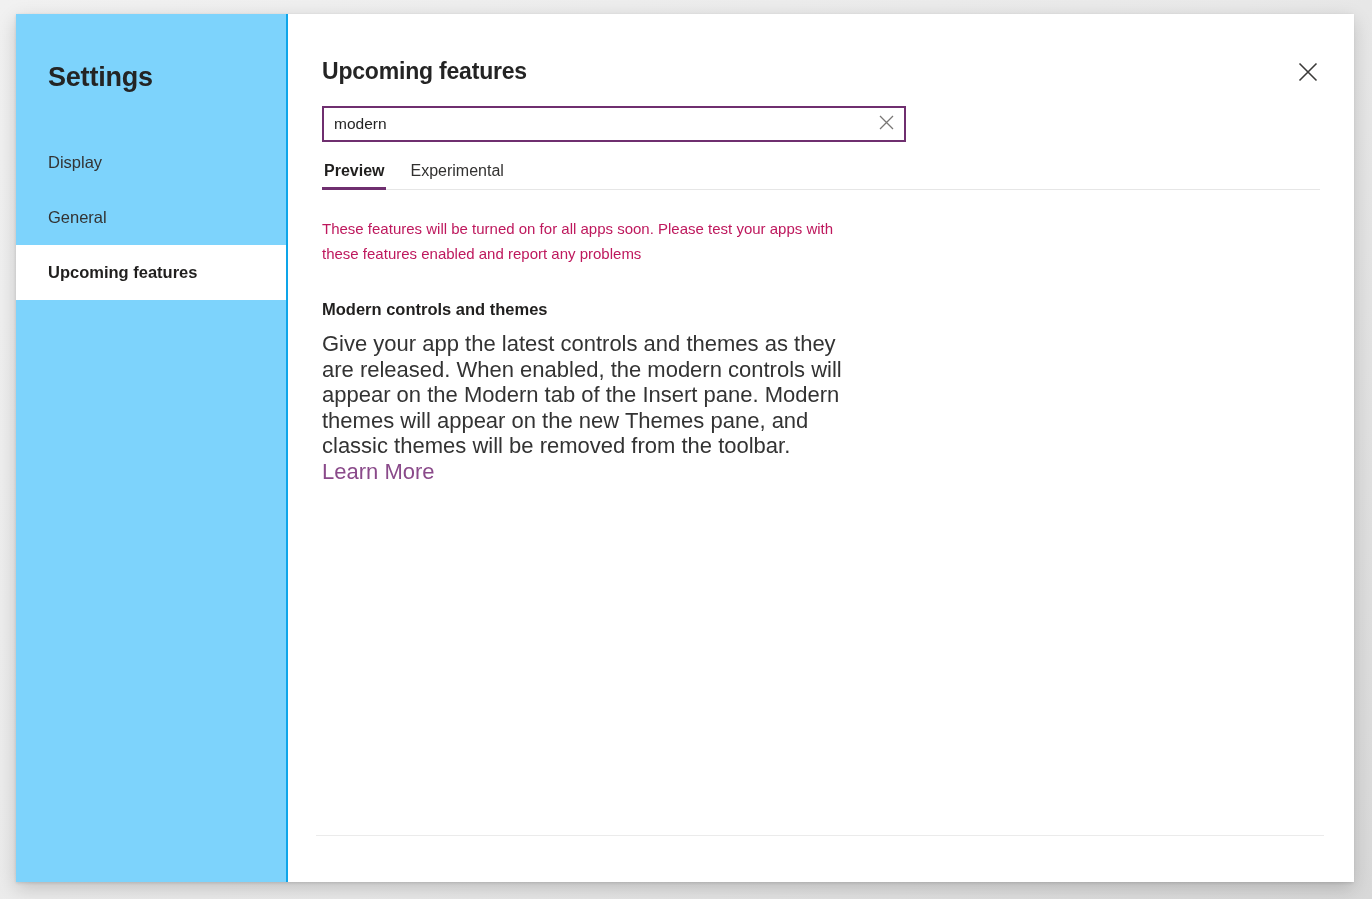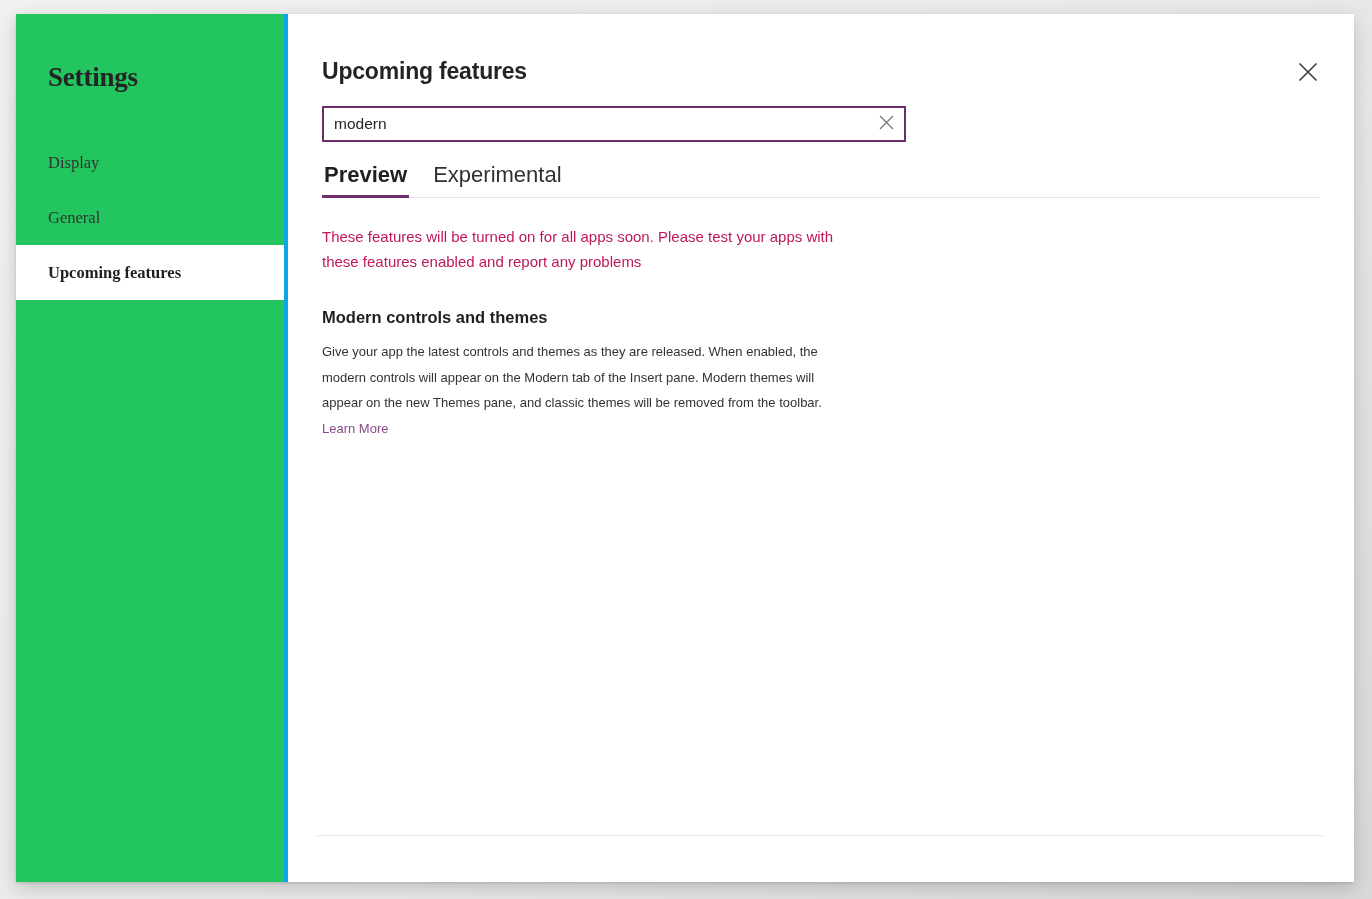--- a/index.html
+++ b/index.html
@@ -32,25 +32,24 @@
     height: 868px;
     background: #ffffff;
     display: flex;
     box-shadow: 0 6px 18px rgba(0,0,0,0.18), 0 1px 3px rgba(0,0,0,0.12);
   }
 
   
   .sidebar {
     width: 272px;
     min-width: 272px;
-    background: #22c55e;
-    border-right: 4px solid #0ea5e9;
+    background: #7dd3fc;
+    border-right: 2px solid #0ea5e9;
     padding-top: 48px;
     position: relative;
-    font-family: Liberation Serif, serif;
   }
 
   .settings-title {
     font-size: 27px;
     font-weight: bold;
     color: #242424;
     padding: 0 32px;
     letter-spacing: -0.2px;
   }
 
@@ -147,21 +146,21 @@
     margin-top: 20px;
     display: flex;
     align-items: flex-end;
     gap: 22px;
     border-bottom: 1px solid #e6e6e6;
     width: 998px;
     position: relative;
   }
 
   .tab {
-    font-size: 22px;
+    font-size: 16px;
     color: #323130;
     padding: 0 2px 9px 2px;
     cursor: pointer;
     position: relative;
     user-select: none;
   }
 
   .tab.active {
     font-weight: bold;
     color: #201f1e;
@@ -191,21 +190,21 @@
   }
 
   .feature-title {
     font-size: 16.5px;
     font-weight: bold;
     color: #201f1e;
     margin-bottom: 12px;
   }
 
   .feature-desc {
-    font-size: 13px;
+    font-size: 22px;
     line-height: 25.5px;
     color: #333333;
     width: 522px;
   }
 
   .learn-more {
     color: #8a4a8a;
     text-decoration: none;
     cursor: pointer;
   }

